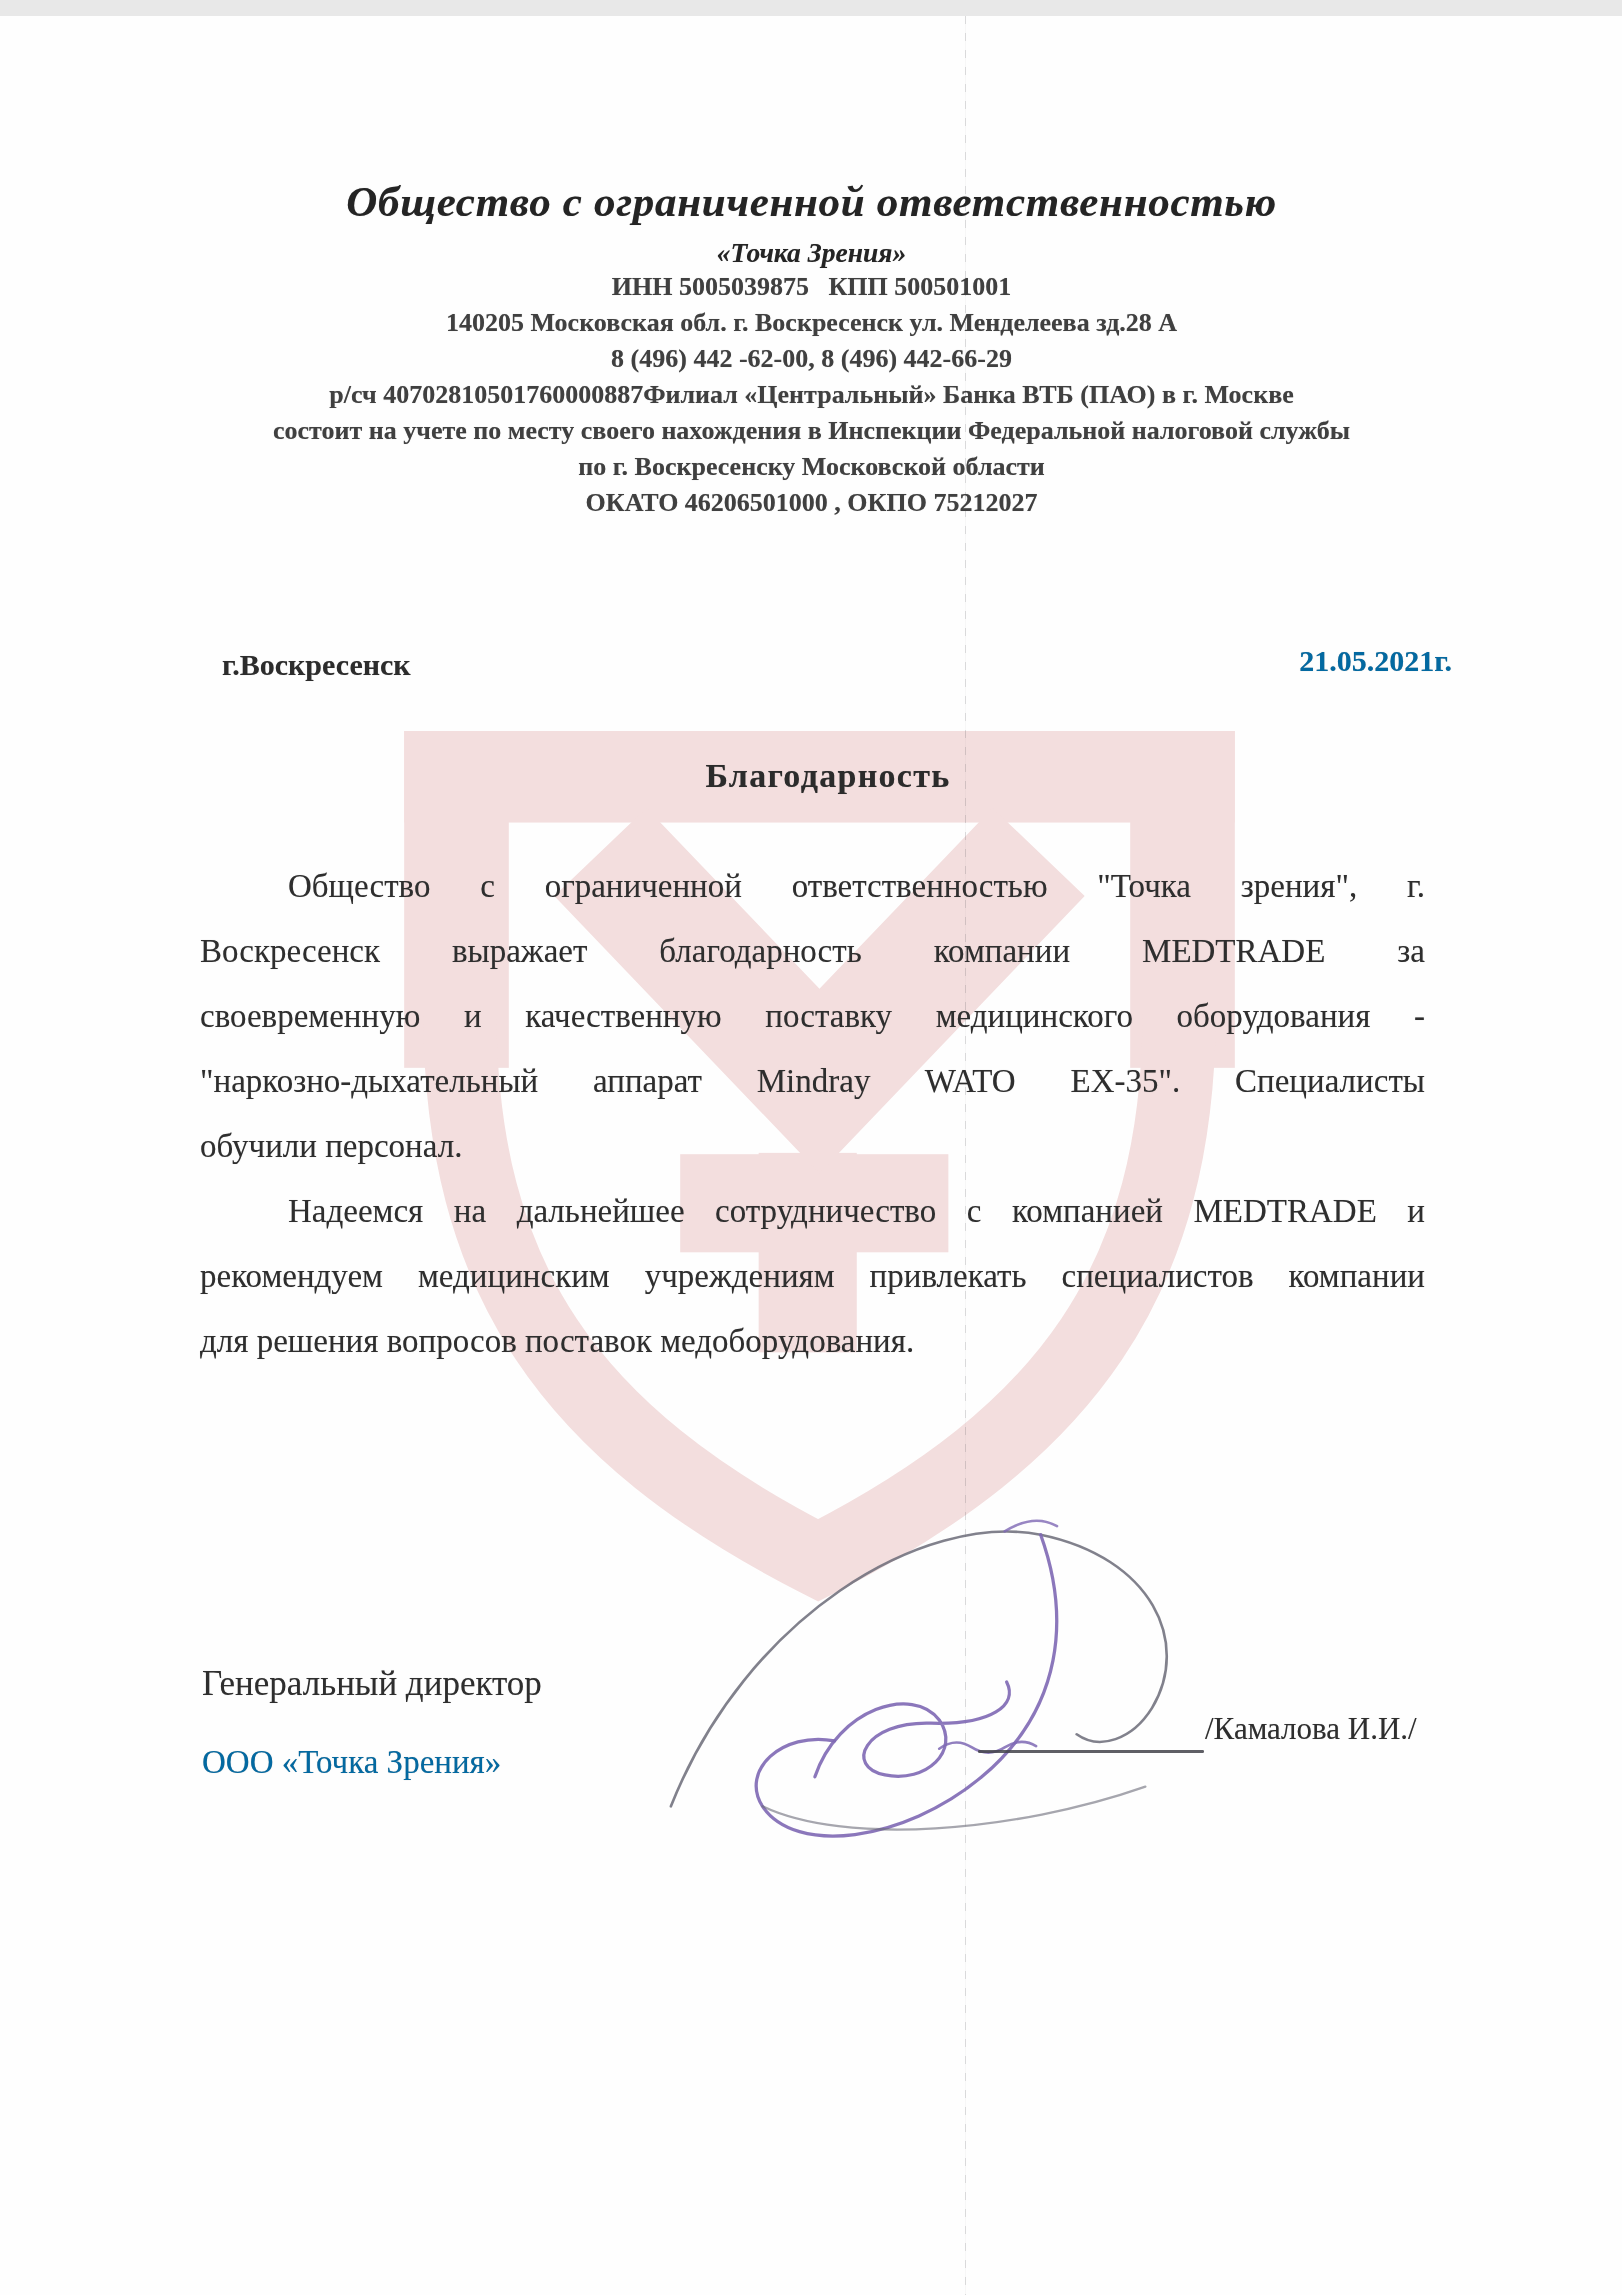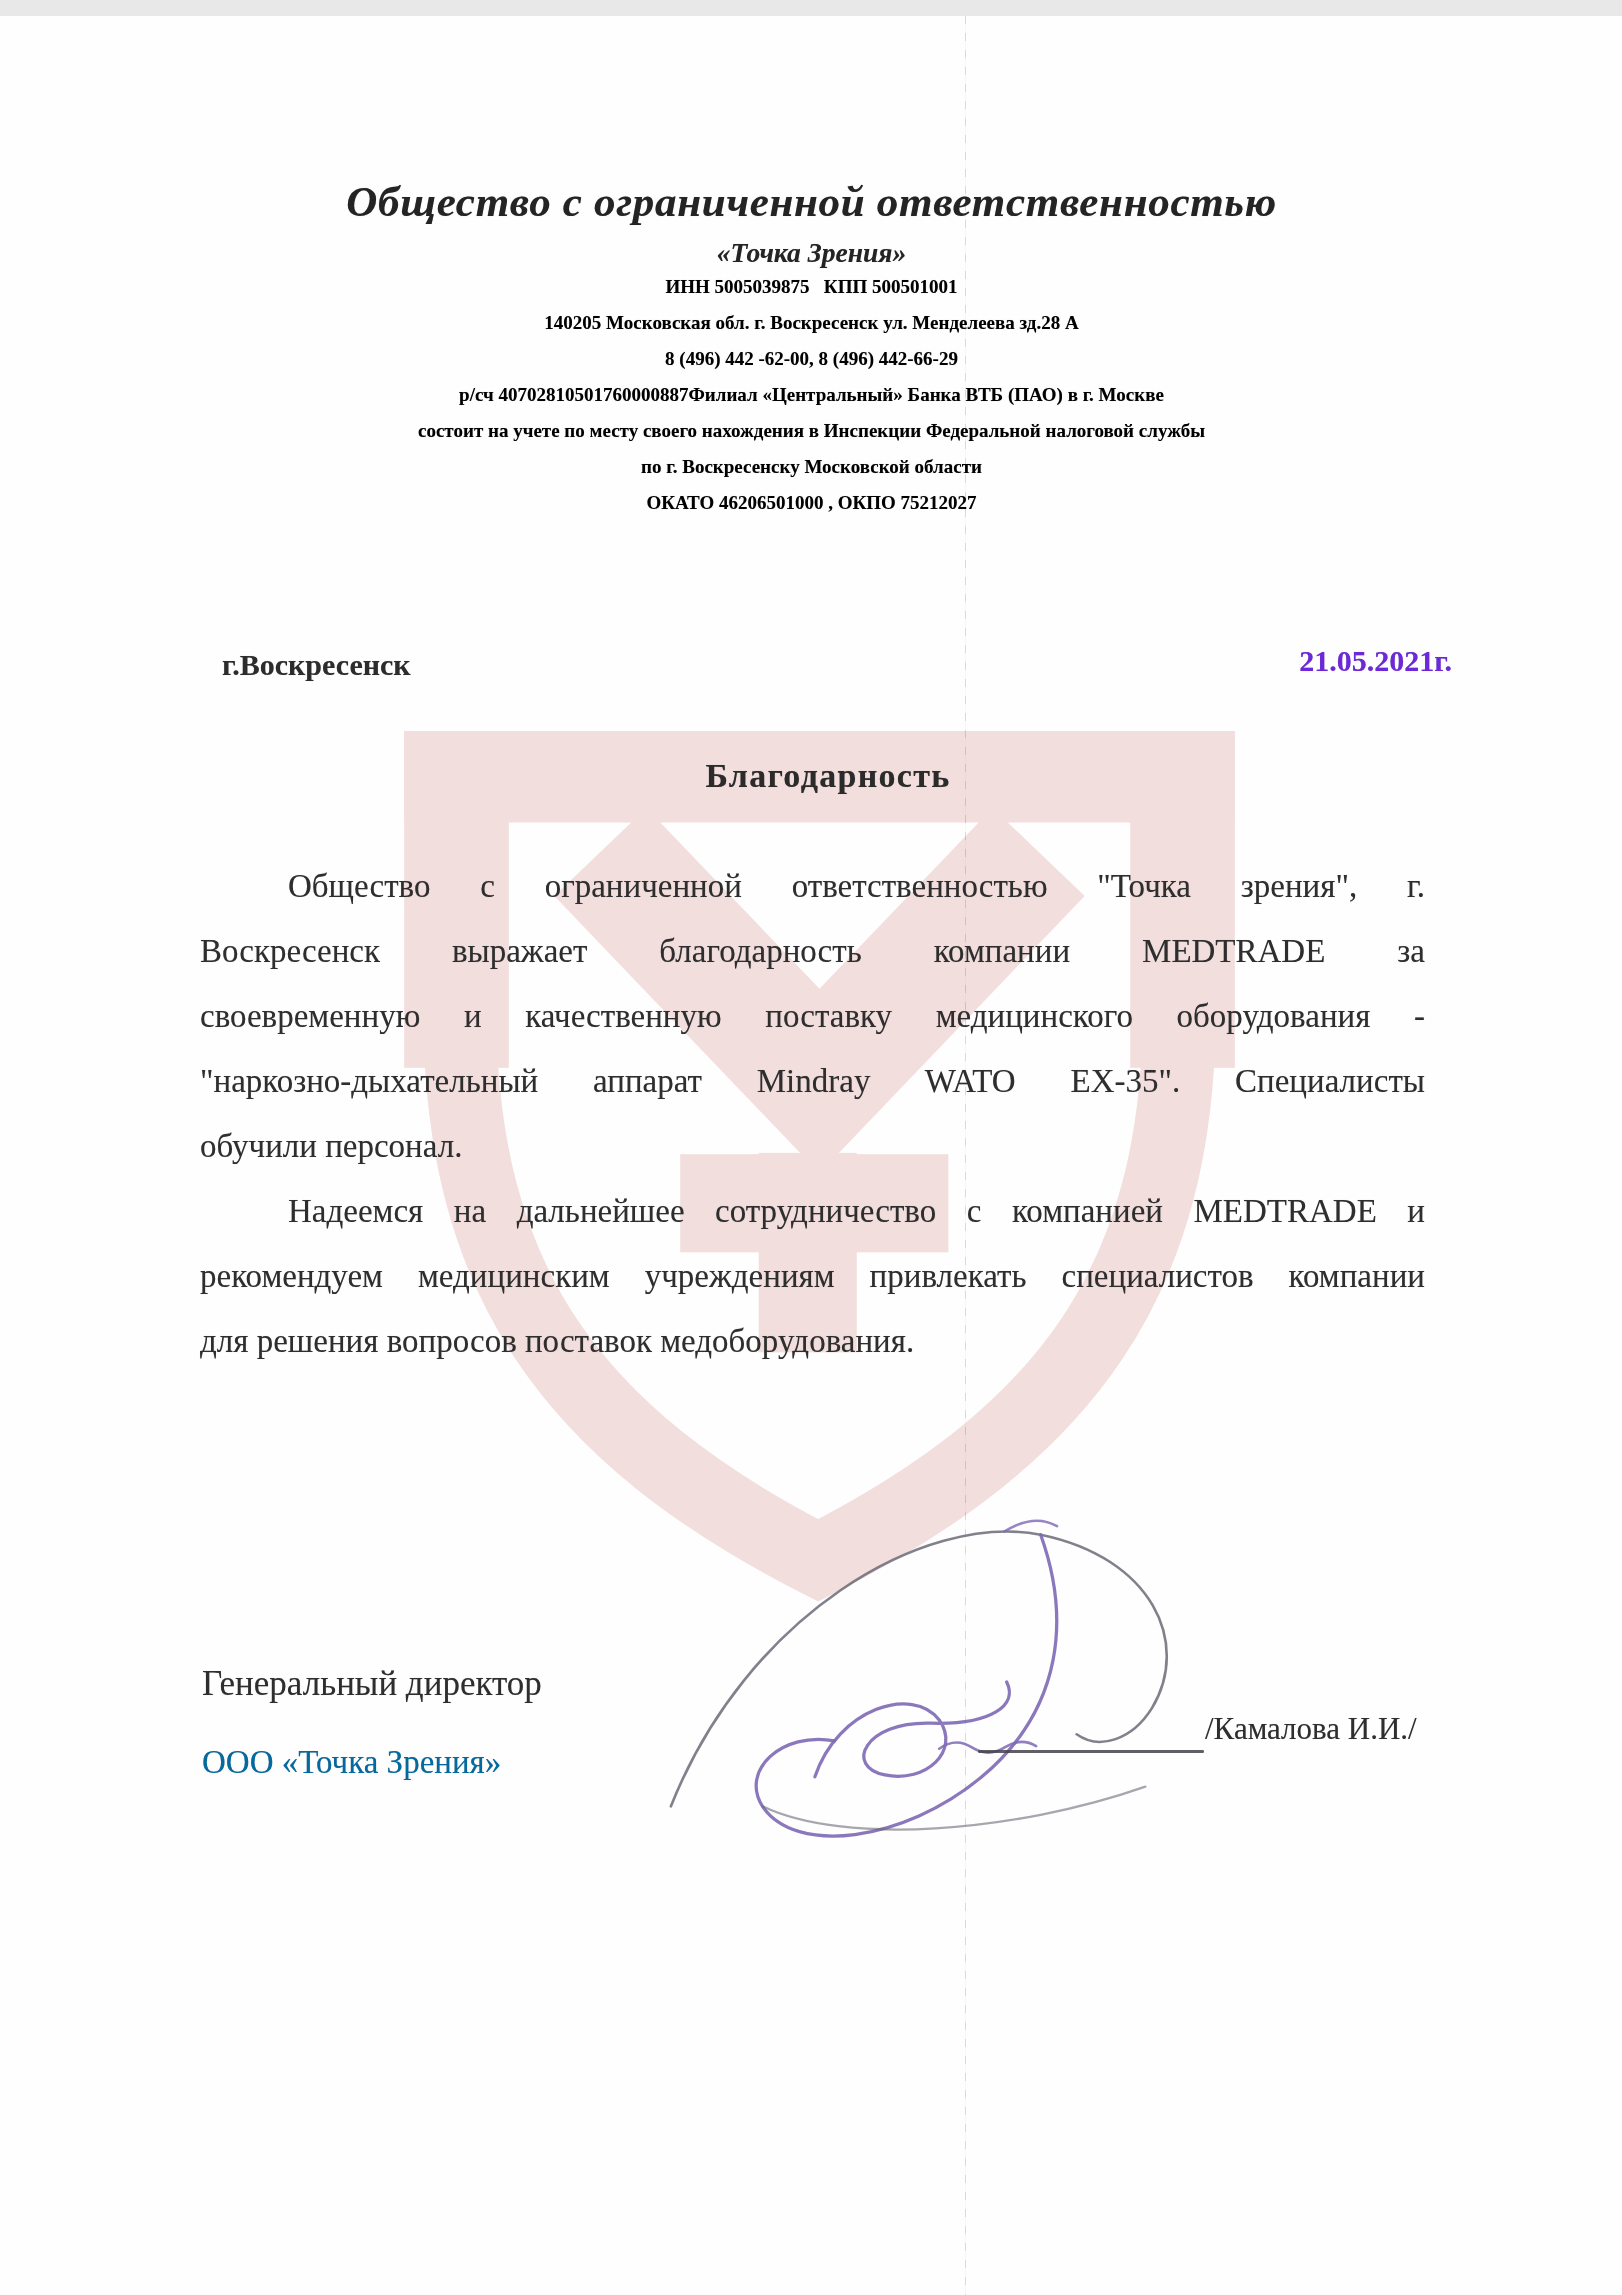--- a/index.html
+++ b/index.html
@@ -35,31 +35,31 @@
     margin-top:160px;
     font-size:43px;font-weight:bold;font-style:italic;
     letter-spacing:0.7px;line-height:51px;color:#242424;
     text-shadow:0 0 0.7px rgba(40,40,40,.45);
   }
   .h-name{
     margin-top:9.2px;font-size:27.5px;font-weight:bold;font-style:italic;
     line-height:33px;color:#242424;text-shadow:0 0 0.7px rgba(40,40,40,.4);
   }
   .h-line{
-    font-size:19px;font-weight:bold;line-height:36px;color:#000000;
+    font-size:26px;font-weight:bold;line-height:36px;color:#404040;
     white-space:pre-wrap;text-shadow:0 0 0.7px rgba(40,40,40,.4);
   }
 
   .meta-city{
     position:absolute;left:222px;top:632px;font-size:30px;font-weight:bold;
     color:#2c2c2c;text-shadow:0 0 0.7px rgba(40,40,40,.35);
   }
   .meta-date{
     position:absolute;right:171px;top:628px;font-size:30px;font-weight:bold;
-    color:#6d28d9;text-shadow:0 0 0.7px rgba(40,40,40,.35);
+    color:#0369a1;text-shadow:0 0 0.7px rgba(40,40,40,.35);
   }
 
   .doc-title{
     position:absolute;left:33px;top:741px;width:1590px;
     text-align:center;font-size:34px;font-weight:bold;
     letter-spacing:1.3px;color:#2b2b2b;margin:0;
     text-shadow:0 0 0.7px rgba(40,40,40,.4);
   }
 
   .body-text{

